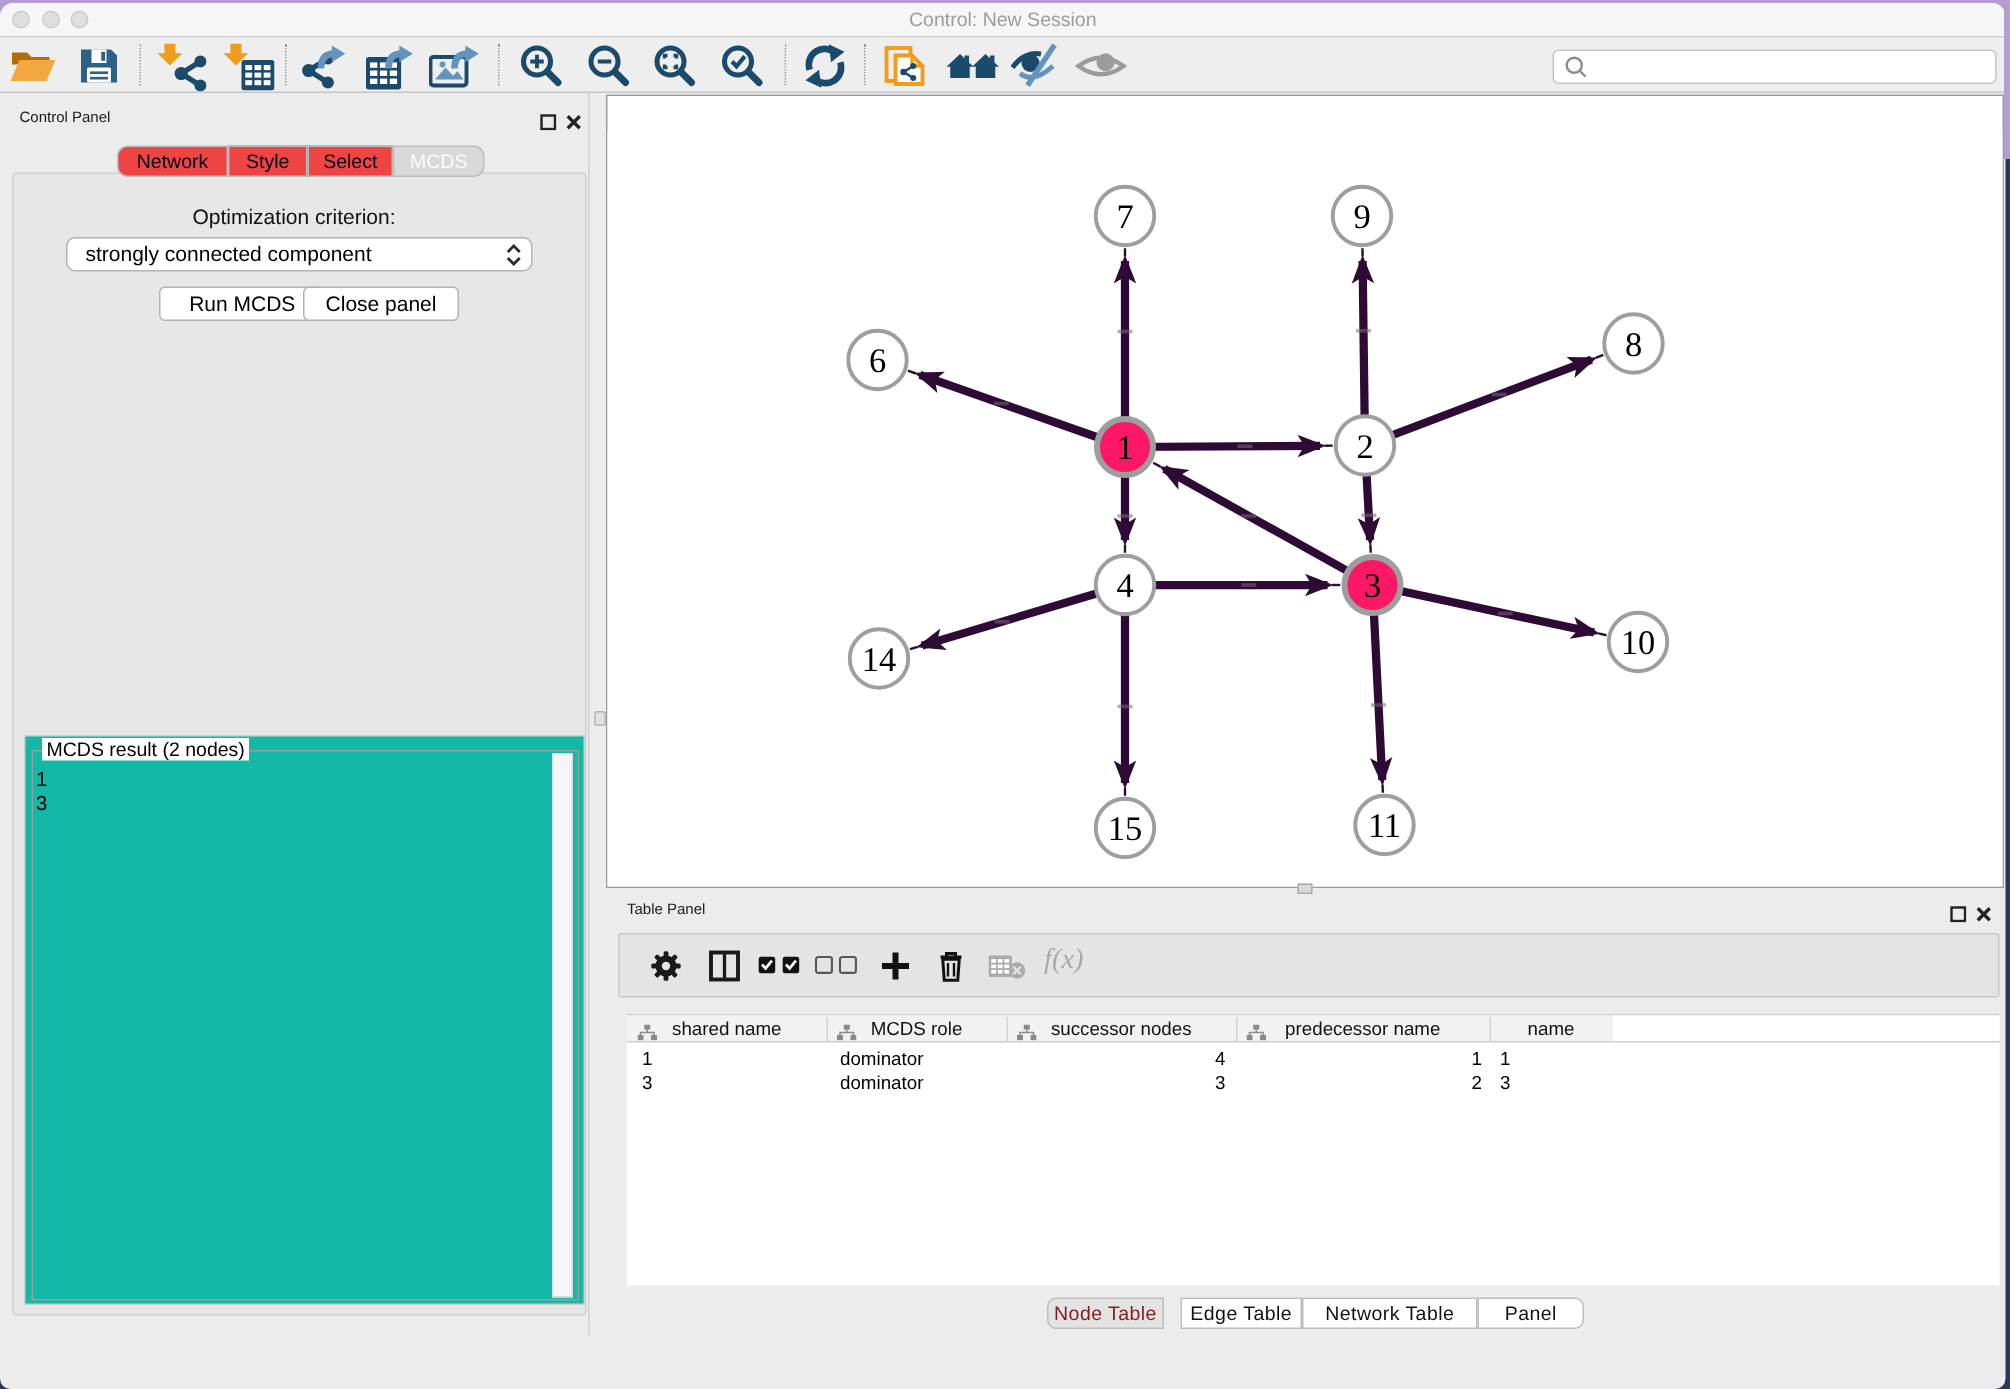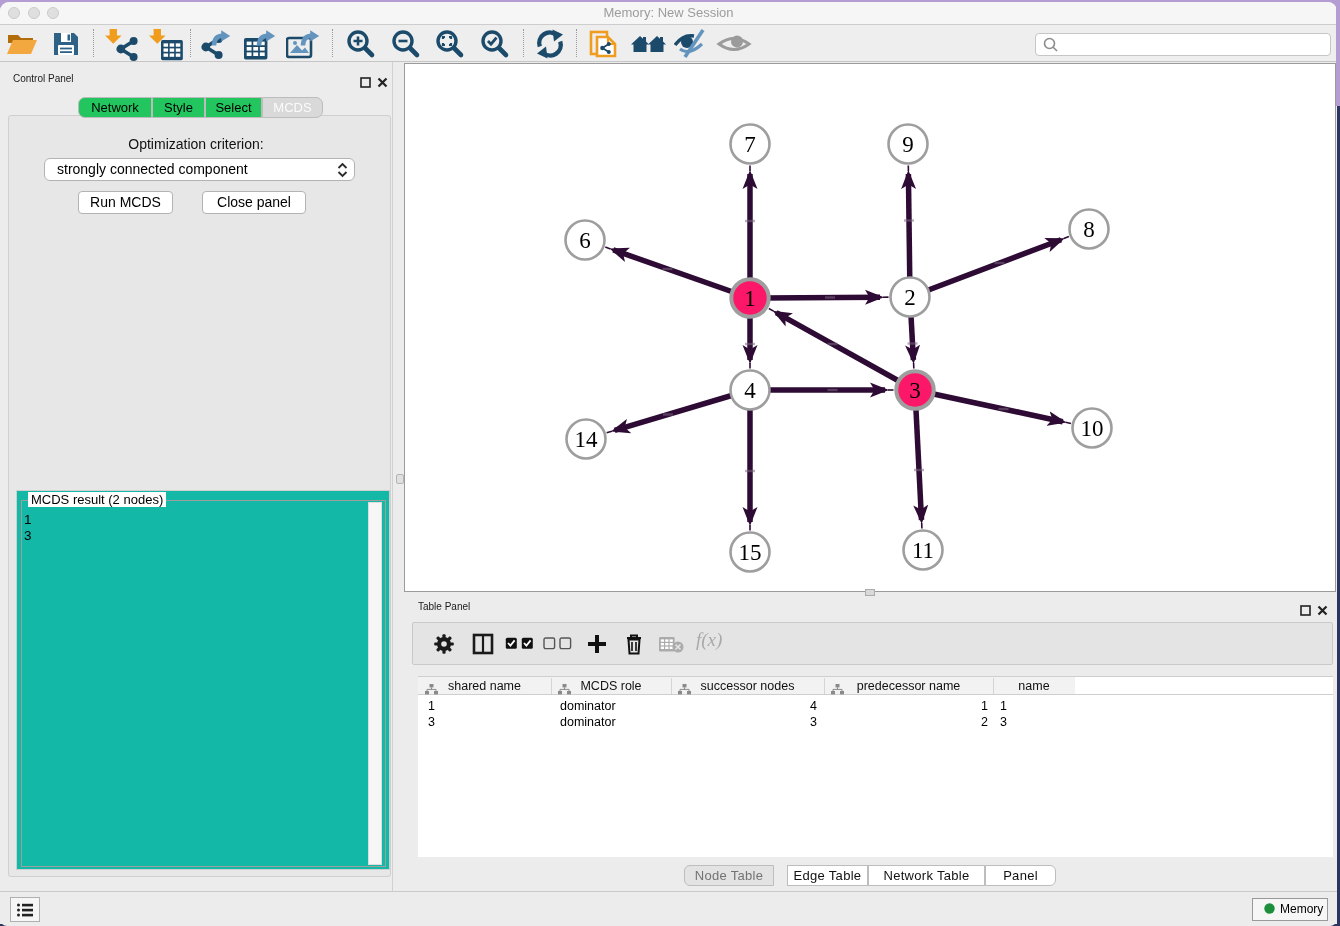--- a/index.html
+++ b/index.html
@@ -12,21 +12,21 @@
 #titlebar{left:0;top:2px;width:1337px;height:23px;background:#f6f6f6;border-bottom:1px solid #cdcdcd;border-radius:9px 9px 0 0}
 .tl{position:absolute;top:5px;width:12px;height:12px;border-radius:50%;background:#dfdfdf;border:1px solid #cbcbcb}
 #wtitle{position:absolute;left:0;top:0;width:100%;text-align:center;line-height:22px;font-size:13px;color:#9c9c9c}
 #toolbar{left:0;top:25px;width:1337px;height:37px;background:#eee;border-bottom:1px solid #c6c6c6}
 .tbi{position:absolute}
 .tsep{position:absolute;top:4px;height:28px;width:0;border-left:1px dotted #9a9a9a}
 #search{position:absolute;left:1035px;top:8px;width:296px;height:23px;background:#fff;
  border:1px solid #c6c6c6;border-radius:4px}
 #cpanel{left:0;top:62px;width:392px;height:829px;background:#ececec}
 .ptitle{position:absolute;font-size:10px;color:#1a1a1a}
-.tab{position:absolute;top:35px;height:21px;background:#22c55e;border:1px solid #bcbcbc;
+.tab{position:absolute;top:35px;height:21px;background:#ef4444;border:1px solid #bcbcbc;
  font-size:13px;color:#000;text-align:center;line-height:19px;z-index:3}
 #tabpane{position:absolute;left:8px;top:53px;width:383px;height:762px;background:#e7e7e7;
  border:1px solid #cfcfcf;border-radius:3px;z-index:1}
 #optlab{position:absolute;left:0;top:74px;width:100%;text-align:center;font-size:14px;color:#111;z-index:2}
 #combo{position:absolute;left:44px;top:96px;width:311px;height:23px;background:#fff;
  border:1px solid #b3b3b3;border-radius:6px;font-size:14px;line-height:21px;padding-left:12px;color:#000;z-index:2}
 .btn{position:absolute;top:129px;height:23px;background:#fff;border:1px solid #b3b3b3;
  border-radius:4px;font-size:14px;text-align:center;line-height:21px;color:#000;z-index:2}
 #resbox{position:absolute;left:16px;top:428px;width:374px;height:380px;background:#14b8a6;border:1px solid #cfcfcf;z-index:2}
 #fset{position:absolute;left:4px;top:9px;width:365px;height:367px;border:1px solid #9e9e9e}
@@ -59,21 +59,21 @@
 </style></head>
 <body>
 <div id="desk">
     <div id="ptop"></div>
     <div id="rstrip"></div>
     <div id="win"></div>
 <div class="abs" id="titlebar">
  <div class="tl" style="left:8px"></div>
       <div class="tl" style="left:27.5px"></div>
       <div class="tl" style="left:47px"></div>
- <div id="wtitle">Memory: New Session</div>
+ <div id="wtitle">Control: New Session</div>
 </div>
 <div class="abs" id="toolbar">
       <div class="tbi" style="left:6px;top:4px"><svg width="32" height="30" viewBox="0 0 32 30" style="">
           <path d="M2,6 L12,6 L15,9 L27,9 L27,14 L2,14 Z" fill="#b06d0a"></path>
           <path d="M1,25 L7,11 L31,11 L25,25 Z" fill="#f3a73f"></path>
         </svg></div>
 <div class="tbi" style="left:51px;top:4px"><svg width="30" height="30" viewBox="0 0 30 30" style="">
           <path d="M3,4 h20 l4,4 v18 h-24 z" fill="#2e6186"></path>
           <rect x="10" y="4" width="10" height="9" fill="#fff"></rect>
           <rect x="16.5" y="5.5" width="2.6" height="6" fill="#2e6186"></rect>
@@ -230,21 +230,21 @@
  <div class="tab" style="left:78px;width:74px;border-radius:7px 0 0 7px;">Network</div>
       <div class="tab" style="left:152px;width:53px;">Style</div>
       <div class="tab" style="left:205px;width:57px;">Select</div>
       <div class="tab" style="left:262px;width:61px;background:#d9d9d9;color:#fbfbfb;border-radius:0 7px 7px 0;">MCDS</div>
  <div id="tabpane"></div>
  <div id="combo">strongly connected component<svg width="11" height="16" viewBox="0 0 11 16" style="position:absolute;right:6px;top:3px">
           <path d="M1.5,6 L5.5,2 L9.5,6" fill="none" stroke="#2b2b2b" stroke-width="1.8"></path>
           <path d="M1.5,10 L5.5,14 L9.5,10" fill="none" stroke="#2b2b2b" stroke-width="1.8"></path>
         </svg></div>
  <div id="optlab">Optimization criterion:</div>
- <div class="btn" style="left:78px;width:95px">Run MCDS</div>
+ <div class="btn" style="left:106px;width:111px">Run MCDS</div>
  <div class="btn" style="left:202px;width:104px">Close panel</div>
  <div id="resbox">
    <div id="fset">
           <div id="fleg">MCDS result (2 nodes)</div>
         </div>
    <div id="sbar"></div>
    <div class="resline" style="top:21px">1</div>
    <div class="resline" style="top:37px">3</div>
  </div>
 </div>
@@ -449,34 +449,17 @@
         <div class="td" style="left:142px;top:21px">dominator</div>
         <div class="td" style="left:253px;top:21px;width:146px;text-align:right">4</div>
         <div class="td" style="left:406px;top:21px;width:164px;text-align:right">1</div>
         <div class="td" style="left:582px;top:21px">1</div>
         <div class="td" style="left:10px;top:37px">3</div>
         <div class="td" style="left:142px;top:37px">dominator</div>
         <div class="td" style="left:253px;top:37px;width:146px;text-align:right">3</div>
         <div class="td" style="left:406px;top:37px;width:164px;text-align:right">2</div>
         <div class="td" style="left:582px;top:37px">3</div>
  </div>
- <div class="btab" style="left:280px;width:90px;background:#e3e3e3;color:#737373;border-radius:6px 0 0 6px;">Node Table</div>
+ <div class="btab" style="left:294px;width:78px;background:#e3e3e3;color:#7f1d1d;border-radius:6px 0 0 6px;">Node Table</div>
       <div class="btab" style="left:383px;width:81px;">Edge Table</div>
       <div class="btab" style="left:464px;width:117px;">Network Table</div>
       <div class="btab" style="left:581px;width:71px;border-radius:0 6px 6px 0;">Panel</div>
 </div>
-<div class="abs" id="statusbar">
- <div id="lbtn">
-        <div class="abs" style="left:5px;top:4px"><svg width="18" height="16" viewBox="0 0 18 16" style="">
-            <g fill="#222">
-              <circle cx="2.5" cy="3" r="1.5"></circle>
-              <circle cx="2.5" cy="8" r="1.5"></circle>
-              <circle cx="2.5" cy="13" r="1.5"></circle>
-              <rect x="6" y="1.8" width="11" height="2.6"></rect>
-              <rect x="6" y="6.8" width="11" height="2.6"></rect>
-              <rect x="6" y="11.8" width="11" height="2.6"></rect>
-            </g>
-          </svg></div>
-      </div>
- <div id="membtn"><svg width="11" height="11" viewBox="0 0 11 11" style="vertical-align:-1px;margin:0 5px 0 11px">
-          <circle cx="5.5" cy="5.5" r="5.2" fill="#1d8f3c"></circle>
-        </svg>Memory</div>
-</div>
 </div>
 </body></html>

